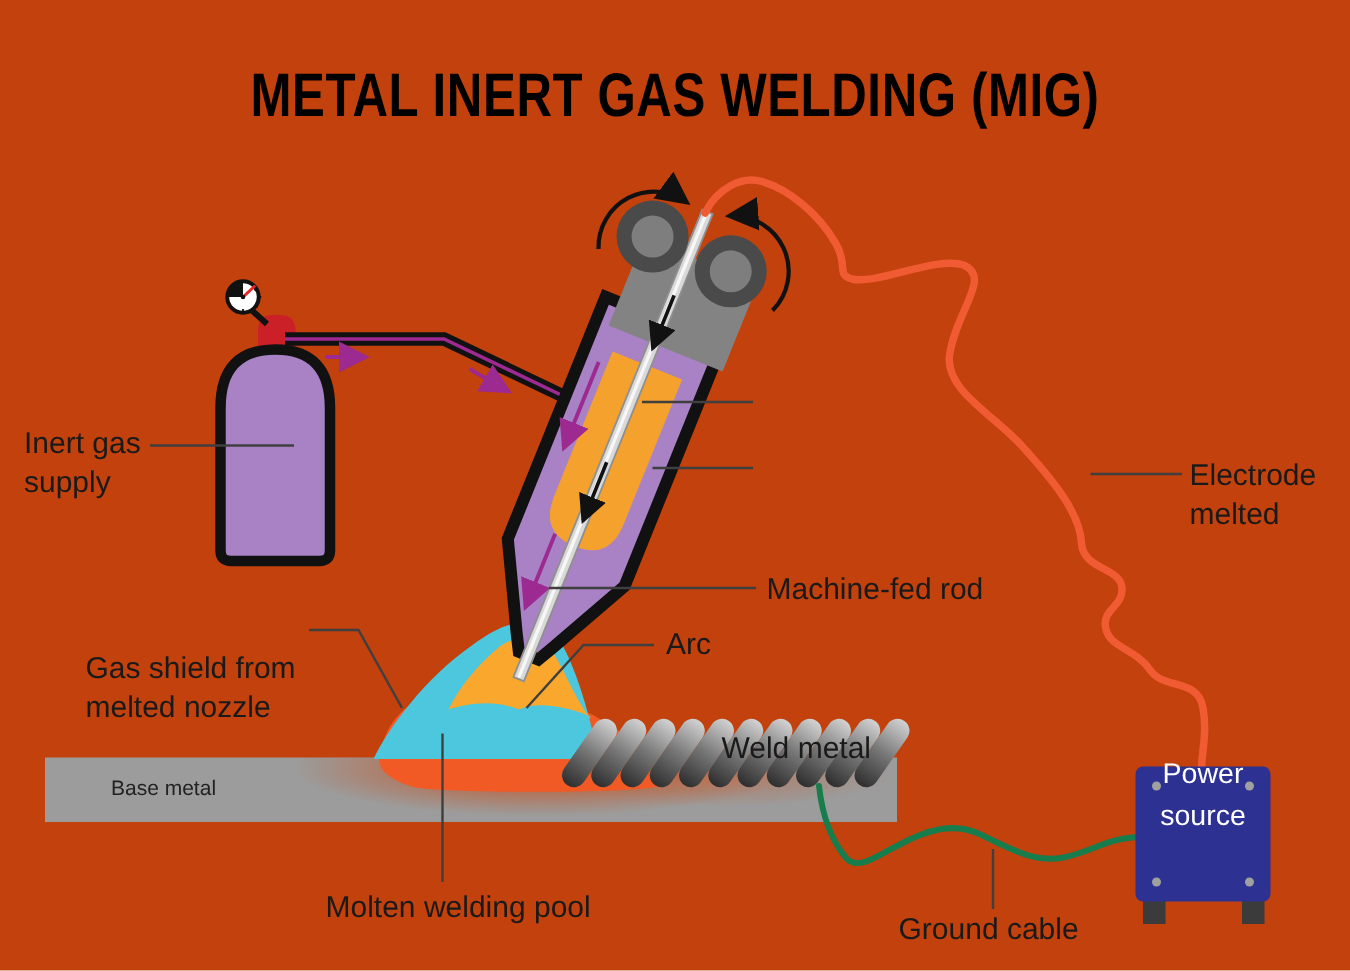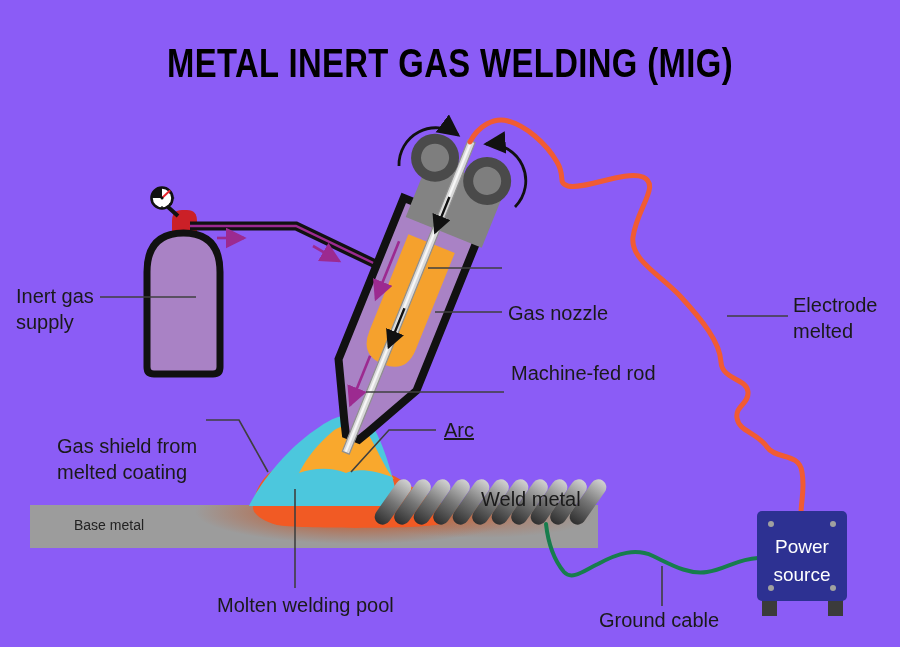--- a/index.html
+++ b/index.html
@@ -1,23 +1,23 @@
 <!DOCTYPE html>
 <html><head>
 <meta charset="utf-8">
 <style>
   html,body{margin:0;padding:0;background:#fff;}
-  .stage{position:relative;width:900px;height:647px;background:#8b5cf6;overflow:hidden;
+  .stage{position:relative;width:900px;height:647px;background:#c2410c;overflow:hidden;
          font-family:"Liberation Sans",sans-serif;}
   .stage svg{position:absolute;left:0;top:0;}
   .lbl{position:absolute;font-size:20px;color:#1a1a1a;line-height:26px;white-space:nowrap;}
   .title{position:absolute;left:0;top:40px;width:900px;text-align:center;
          font-size:41px;font-weight:bold;color:#000;letter-spacing:0.5px;
          transform:scaleX(0.8);transform-origin:450px 50%;white-space:nowrap;}
-  .power-lbl{position:absolute;left:757px;top:533px;width:90px;text-align:center;
+  .power-lbl{position:absolute;left:757px;top:503px;width:90px;text-align:center;
              font-size:19px;line-height:28px;color:#ffffff;}
   .base-lbl{font-size:14px;color:#222;}
 </style>
 </head>
 <body>
 
 <div class="stage">
 
 <svg width="900" height="647" viewBox="0 0 900 647">
   <defs>
@@ -151,30 +151,29 @@
   </g>
 </svg>
 
 <div class="title">METAL INERT GAS WELDING (MIG)</div>
 
 <div class="lbl" style="left:16px;top:283px;">
   <div>Inert gas</div>
   <div>supply</div>
 </div>
 
-<div class="lbl" style="left:508px;top:300px;">Gas nozzle</div>
-<div class="lbl" style="left:511px;top:360px;">Machine-fed rod</div>
-<div class="lbl" style="left:444px;top:417px;text-decoration:underline;">Arc</div>
+<div class="lbl" style="left:511px;top:380px;">Machine-fed rod</div>
+<div class="lbl" style="left:444px;top:417px;">Arc</div>
 
 <div class="lbl" style="left:57px;top:433px;">
   <div>Gas shield from</div>
-  <div>melted coating</div>
+  <div>melted nozzle</div>
 </div>
 
-<div class="lbl" style="left:793px;top:292px;">
+<div class="lbl" style="left:793px;top:304px;">
   <div>Electrode</div>
   <div>melted</div>
 </div>
 
 <div class="lbl base-lbl" style="left:74px;top:512px;">Base metal</div>
 <div class="lbl" style="left:441px;top:486px;margin-left:40px;">Weld metal</div>
 <div class="lbl" style="left:217px;top:592px;text-align:right;">Molten welding pool</div>
 <div class="lbl" style="left:599px;top:607px;">Ground cable</div>
 
 <div class="power-lbl">

